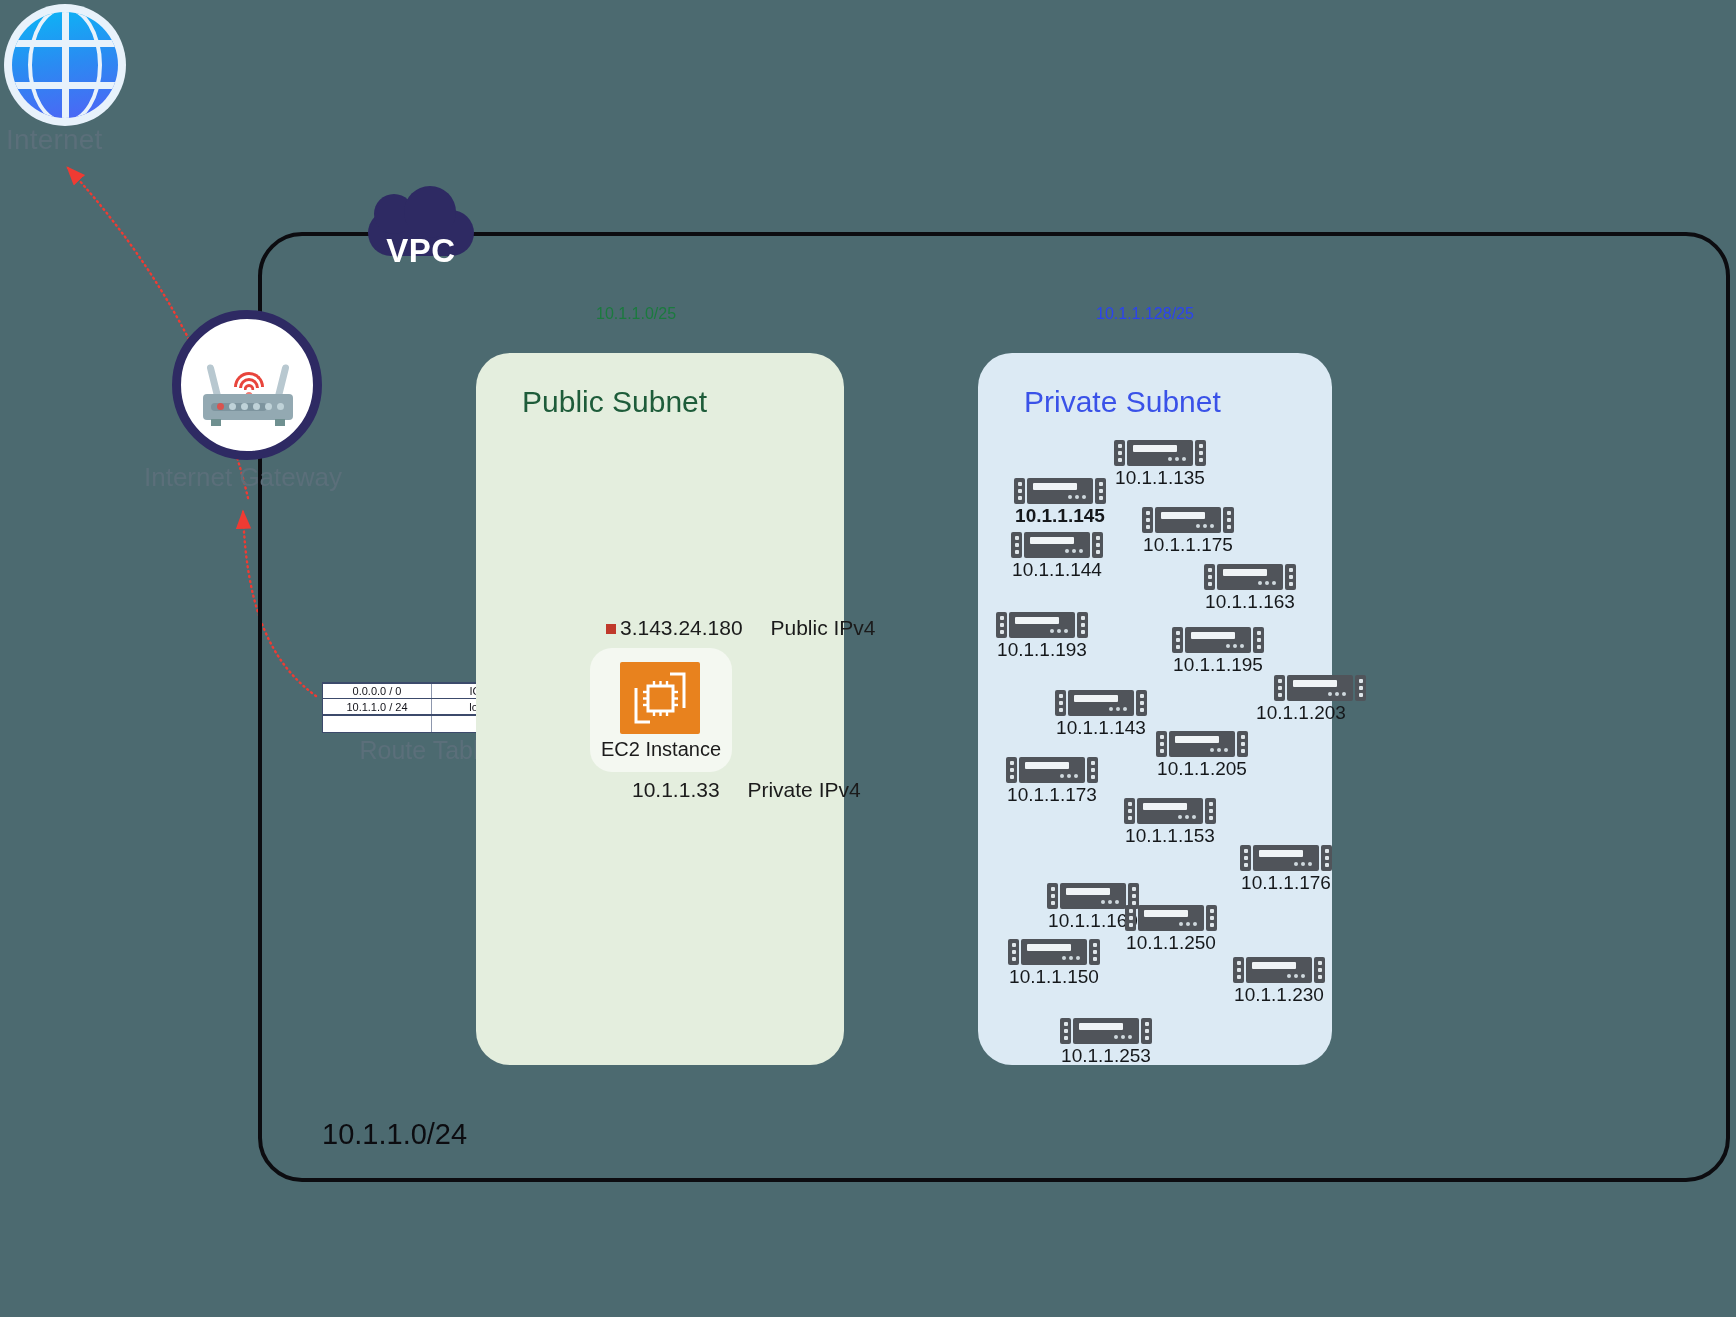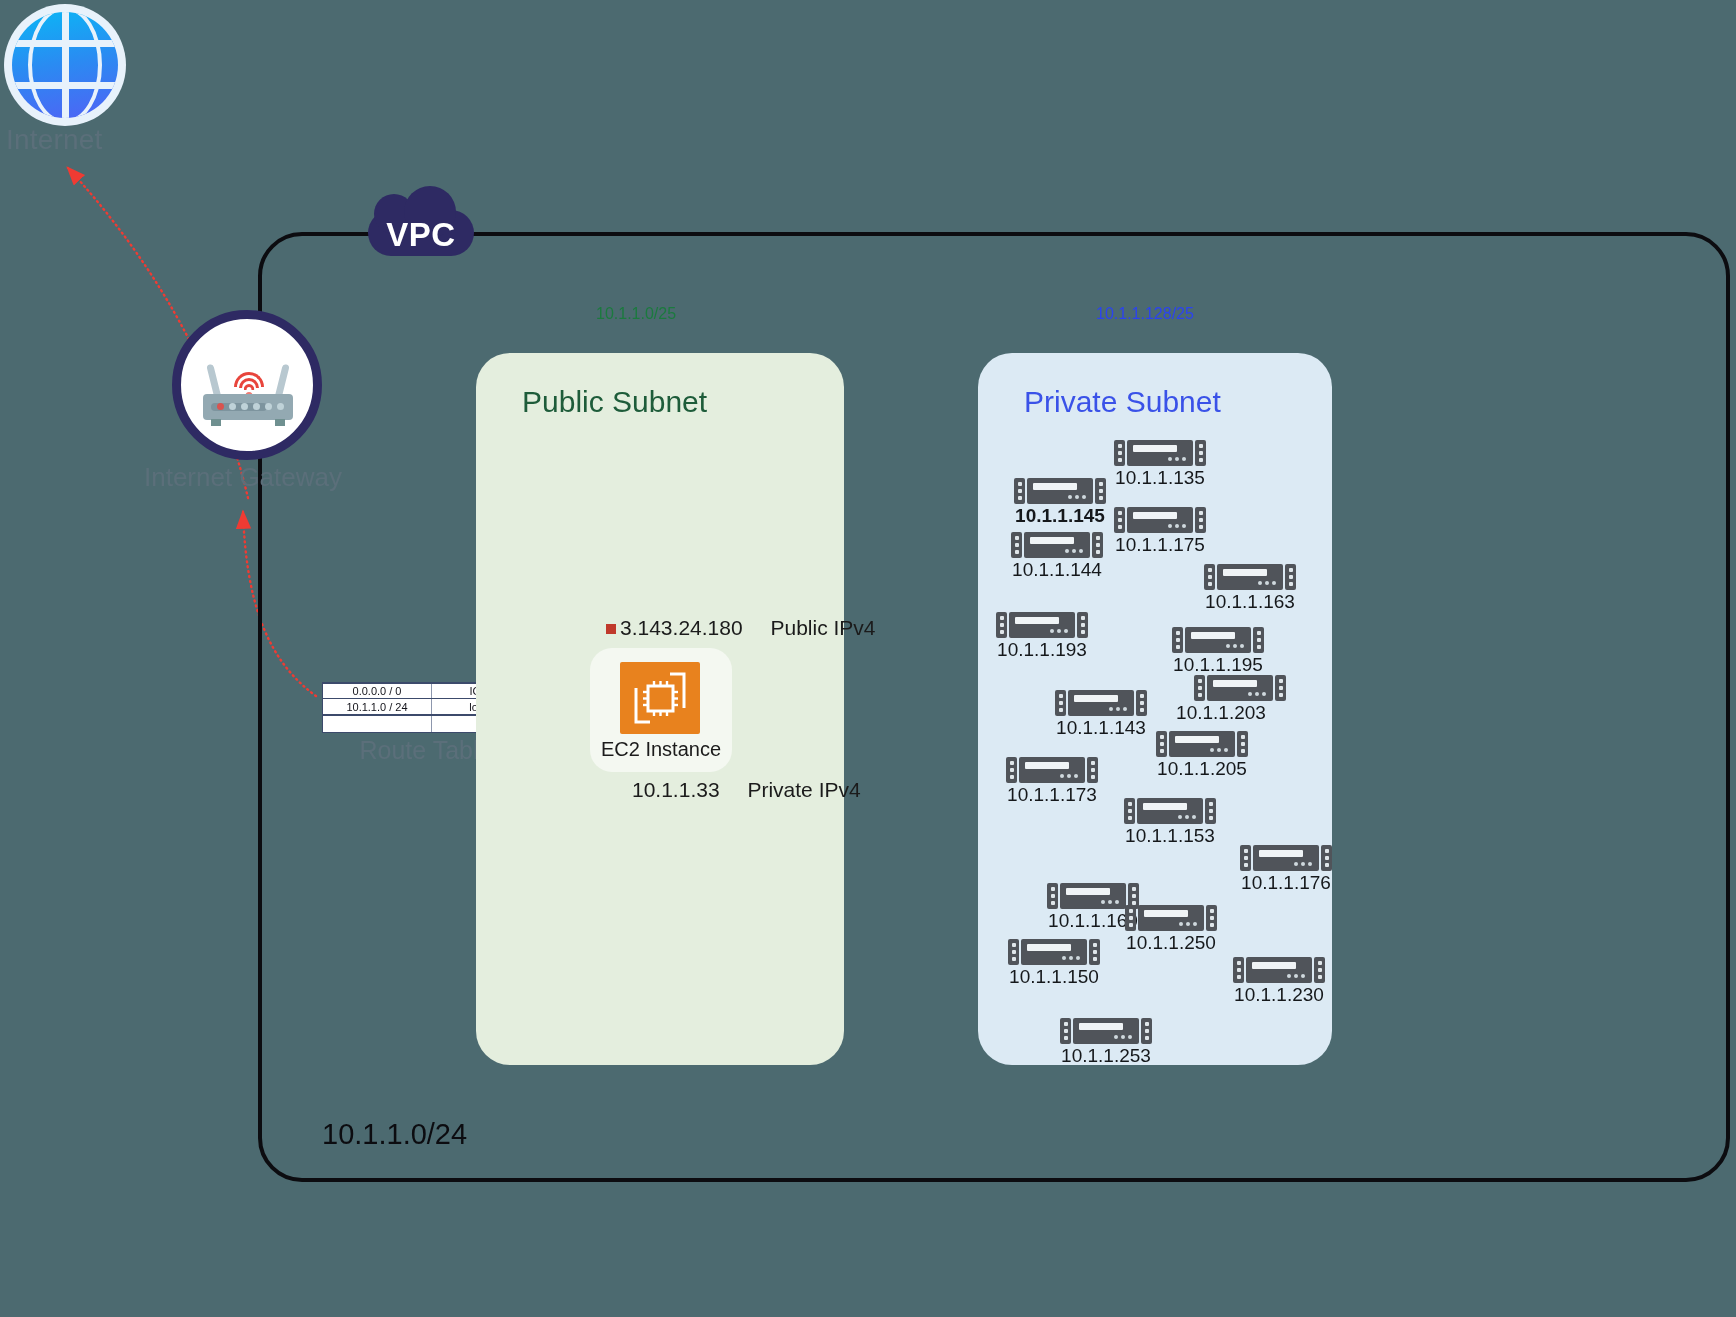--- a/index.html
+++ b/index.html
@@ -107,21 +107,21 @@
   }
   .cloud-shape::before{
     content:""; position:absolute; left:6px; top:-16px; width:40px; height:40px;
     border-radius:50%; background:#2e2a63;
   }
   .cloud-shape::after{
     content:""; position:absolute; left:36px; top:-24px; width:52px; height:52px;
     border-radius:50%; background:#2e2a63;
   }
   .cloud-text {
-    position:absolute; left:0; top:20px; width:106px; text-align:center;
+    position:absolute; left:0; top:36px; width:106px; text-align:center;
     color:#fff; font-size:33px; font-weight:700; letter-spacing:.5px; z-index:3;
   }
   #vpc-cidr {
     left: 322px; top: 1118px;
     font-size: 29px; color:#0c0c10; white-space:nowrap;
   }
   #public-cidr { left: 596px; top: 305px; color:#1b7a3e; }
   #private-cidr { left: 1096px; top: 305px; color:#2b43f0; }
 
   .subnet { border-radius: 34px; }
@@ -378,21 +378,21 @@
             </div>
           </div>
           <div class="srv-ear r">
             <span></span>
             <span></span>
             <span></span>
           </div>
         </div>
         <div class="srv-label">10.1.1.145</div>
       </div>
-      <div class="server abs" style="left: 1114px; top: 507px;">
+      <div class="server abs" style="left: 1142px; top: 507px;">
         <div class="srv-icon">
           <div class="srv-ear l">
             <span></span>
             <span></span>
             <span></span>
           </div>
           <div class="srv-main">
             <div class="srv-dots">
               <i></i>
               <i></i>
@@ -488,21 +488,21 @@
             </div>
           </div>
           <div class="srv-ear r">
             <span></span>
             <span></span>
             <span></span>
           </div>
         </div>
         <div class="srv-label">10.1.1.195</div>
       </div>
-      <div class="server abs" style="left: 1156px; top: 675px; padding-left: 38px;">
+      <div class="server abs" style="left: 1236px; top: 675px; padding-left: 38px;">
         <div class="srv-icon">
           <div class="srv-ear l">
             <span></span>
             <span></span>
             <span></span>
           </div>
           <div class="srv-main">
             <div class="srv-dots">
               <i></i>
               <i></i>

